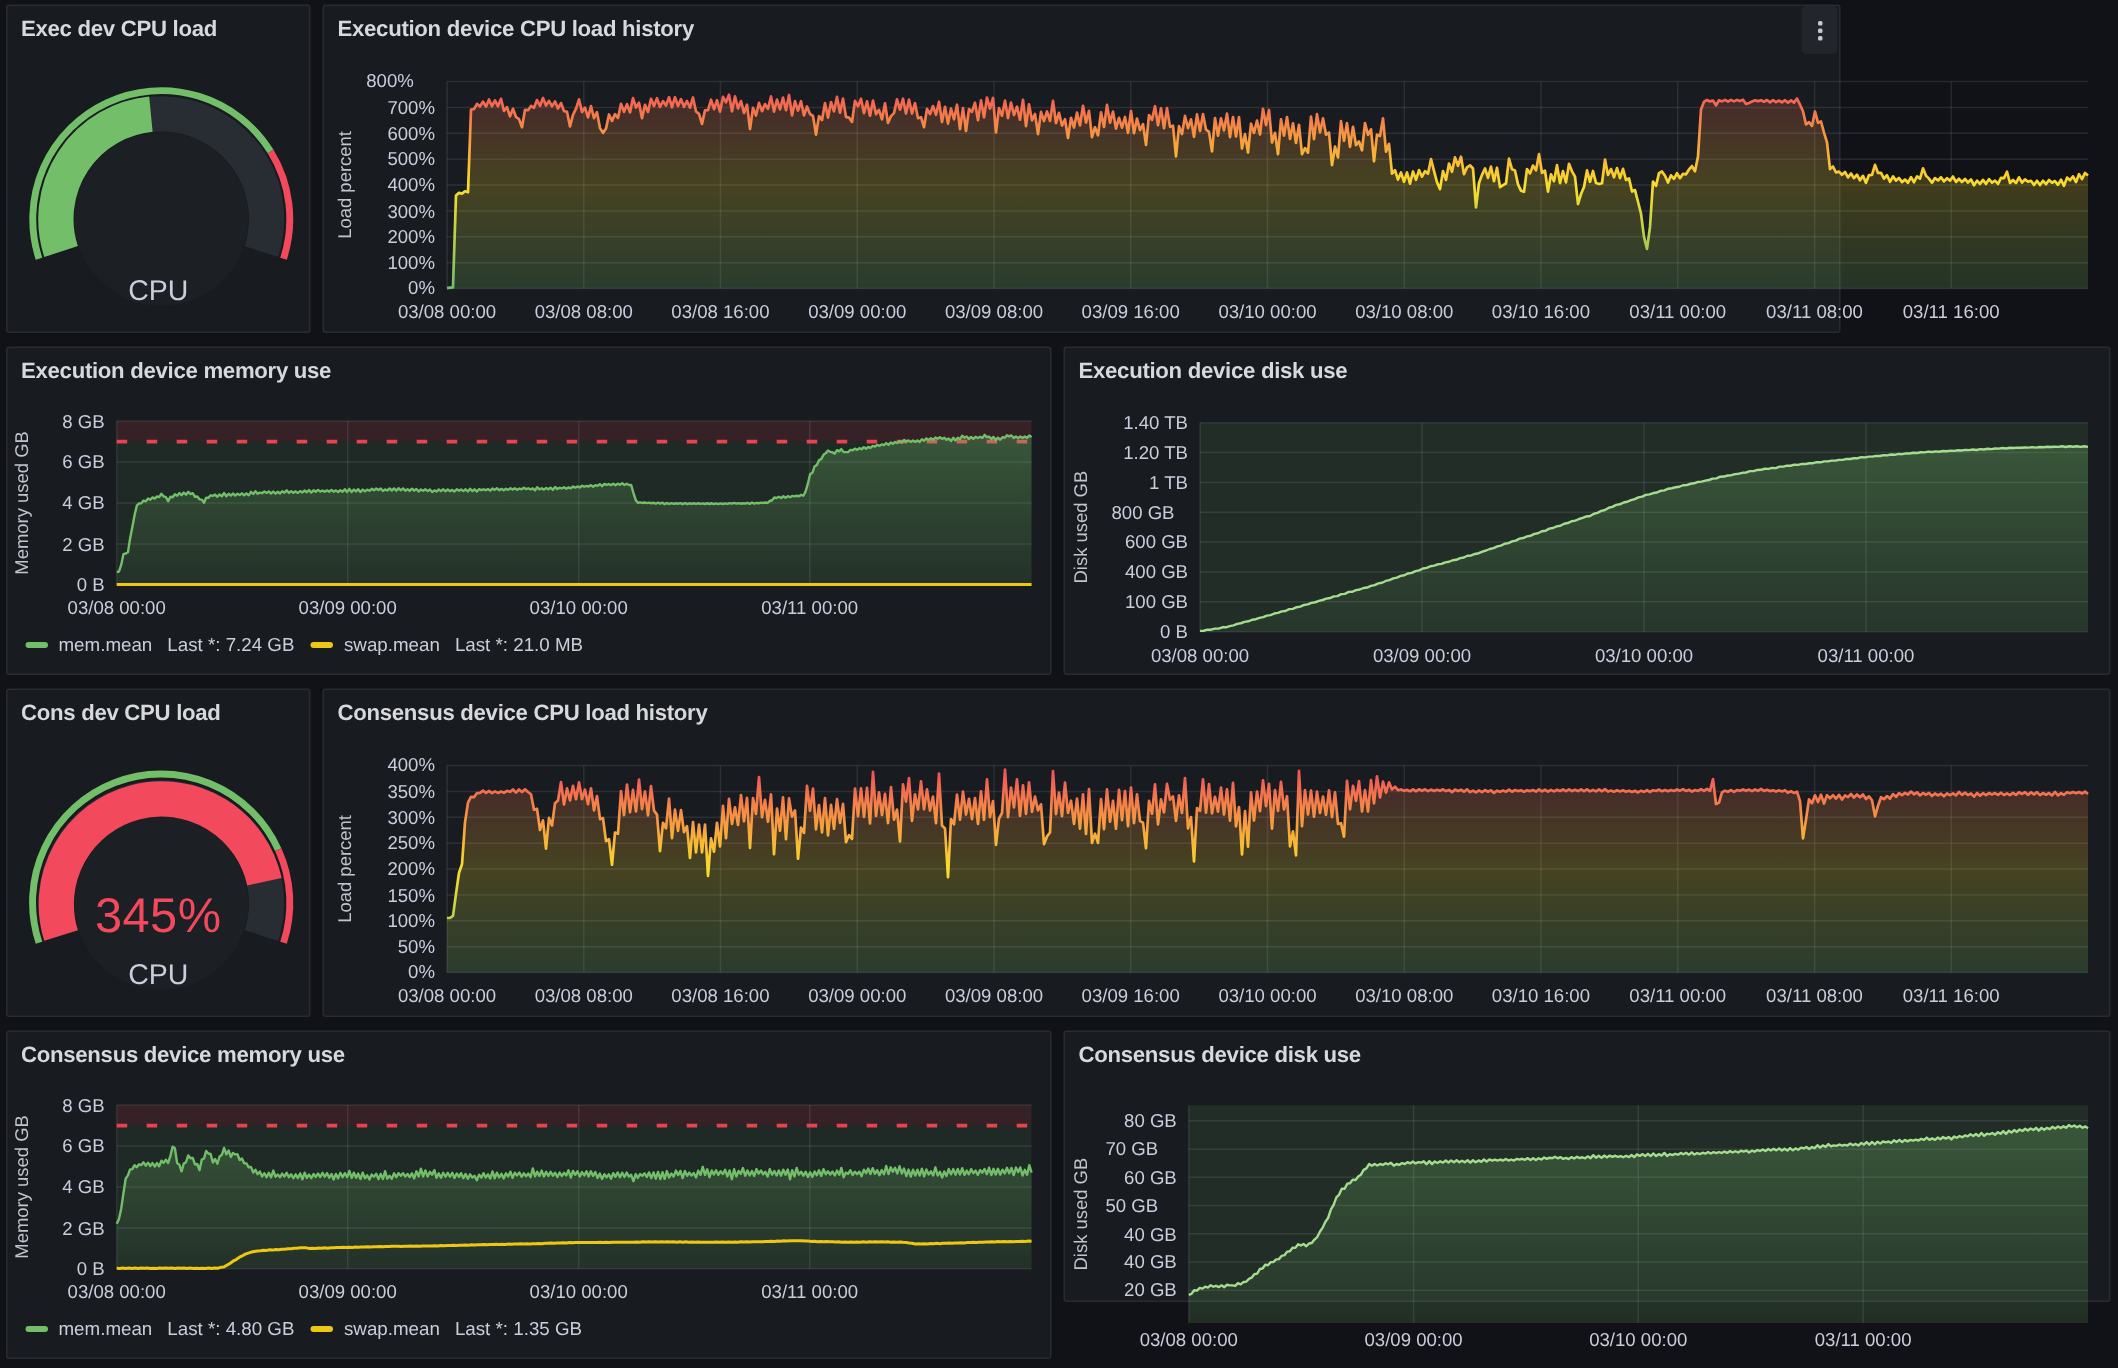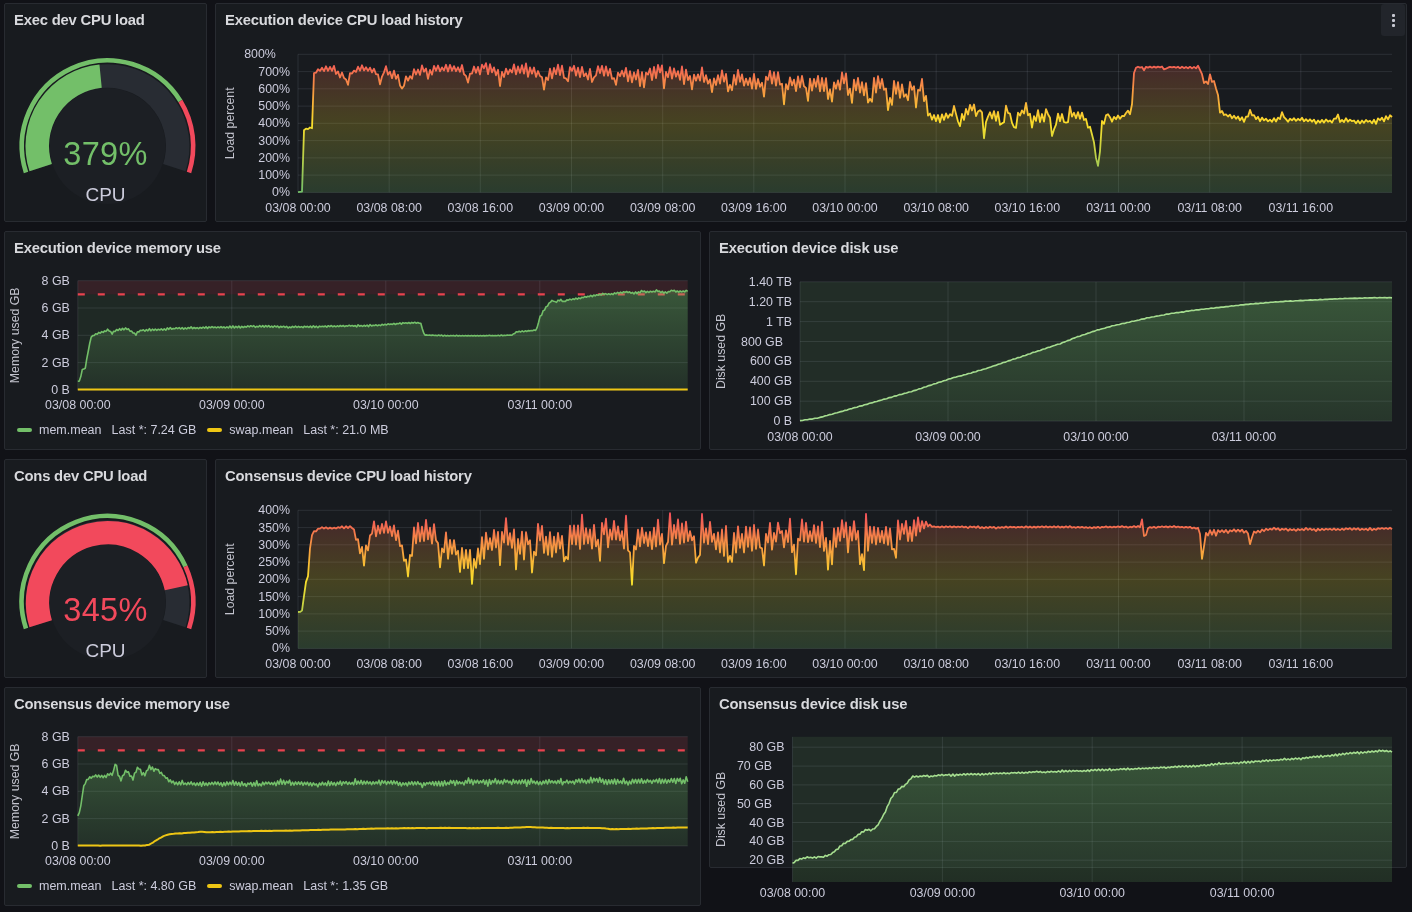--- a/index.html
+++ b/index.html
@@ -18,24 +18,23 @@
 </style></head><body>
 <div class="panel" style="left:4px;top:3px;width:203px;height:219px">
     <div class="ptitle">Exec dev CPU load</div>
     <svg width="203" height="219" viewBox="0 0 203 219">
       <circle cx="102.5" cy="142" r="58" fill="#1c1f24"></circle>
       <path d="M35.7,163.7 A70.2,70.2 0 1 1 169.3,163.7" fill="none" stroke="#282c33" stroke-width="23.5"></path>
       <path d="M35.7,163.7 A70.2,70.2 0 0 1 95.6,72.1" fill="none" stroke="#73bf69" stroke-width="23.5"></path>
       <path d="M21,168.5 A85.7,85.7 0 0 1 175.4,97" fill="none" stroke="#73bf69" stroke-width="4.6"></path>
       <path d="M175.4,97 A85.7,85.7 0 0 1 184,168.5" fill="none" stroke="#f2495c" stroke-width="4.6"></path>
     </svg>
-    <div class="gval" style="color:#73bf69">379%</div>
     <div class="gname">CPU</div>
   </div>
-<div class="panel" style="left:215px;top:3px;width:1192px;height:219px">
+<div class="panel" style="left:215px;top:3px;width:1012px;height:219px">
     <div class="ptitle">Execution device CPU load history</div>
     <svg width="1192" height="219" viewBox="0 0 1192 219">
       <defs>
         <linearGradient id="lga" gradientUnits="userSpaceOnUse" x1="0" y1="188.4" x2="0" y2="50.3">
           <stop offset="0" stop-color="#73bf69" stop-opacity="1"></stop>
           <stop offset="0.5" stop-color="#fade2a" stop-opacity="1"></stop>
           <stop offset="1" stop-color="#f2495c" stop-opacity="1"></stop>
         </linearGradient>
         <linearGradient id="fga" gradientUnits="userSpaceOnUse" x1="0" y1="188.4" x2="0" y2="50.3">
           <stop offset="0" stop-color="#73bf69" stop-opacity="0.2"></stop>

